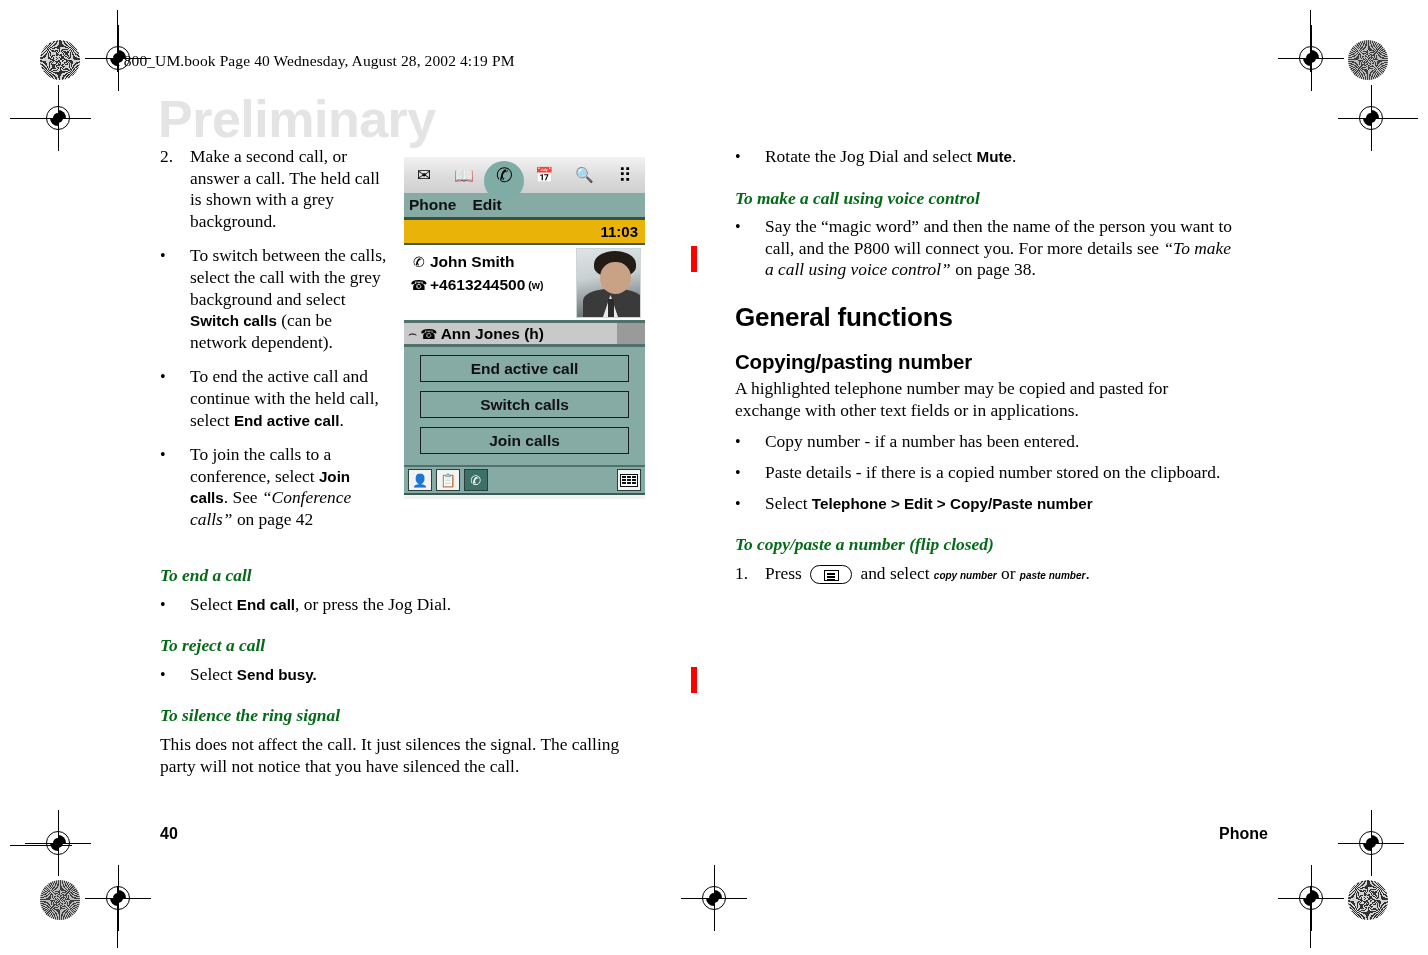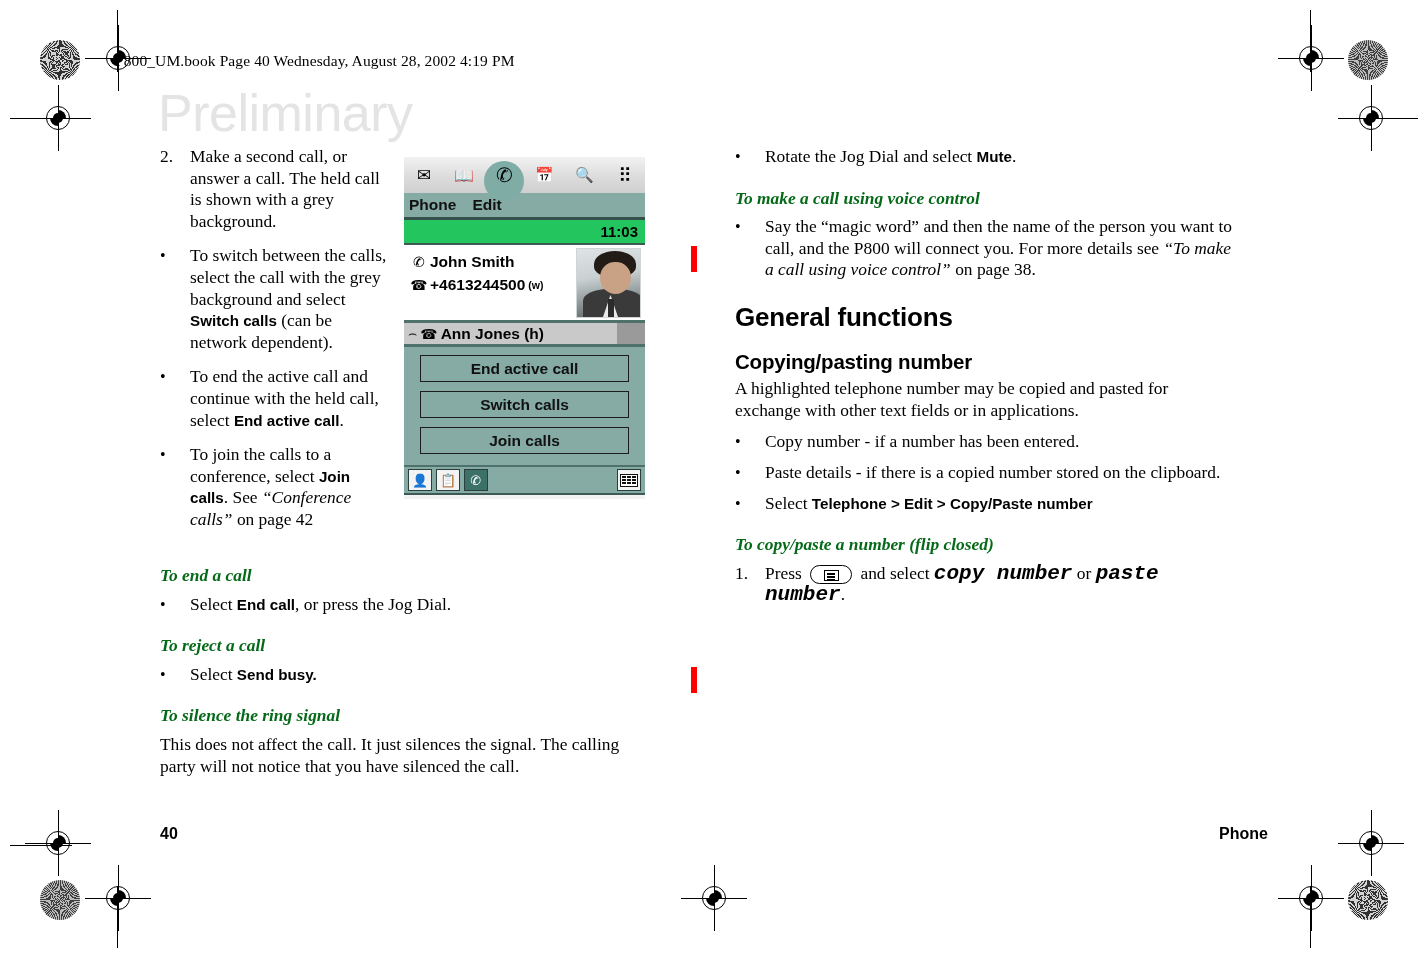--- a/index.html
+++ b/index.html
@@ -70,23 +70,23 @@
     left: 115px; top: 52px;
     font-size: 15.5px;
     letter-spacing: 0.1px;
     white-space: nowrap;
     text-align: center;
   }
 
   
   .watermark {
     position: absolute;
-    left: 158px; top: 87px;
+    left: 158px; top: 93px;
     font-family: "Liberation Sans", "DejaVu Sans", sans-serif;
-    font-weight: normal;
+    font-weight: bold;
     font-size: 52px;
     color: #e4e4e4;
     letter-spacing: -0.5px;
     line-height: 1;
     user-select: none;
   }
 
   
   .col {
     position: absolute;
@@ -131,22 +131,22 @@
     font-weight: bold;
     font-style: italic;
     font-size: 17.4px;
     margin: 20px 0 7px 0;
   }
   h4.green.first { margin-top: 13px; }
   p.body { margin: 0 0 10px 0; }
 
   .ui { font-family: "Liberation Sans", "DejaVu Sans", sans-serif;
         font-weight: bold; font-size: 15.2px; font-style: normal; }
-  .uii { font-family: Liberation Mono, monospace;
-         font-weight: bold; font-style: italic; font-size: 21px; }
+  .uii { font-family: Liberation Sans, sans-serif;
+         font-weight: bold; font-style: italic; font-size: 10px; }
   .it { font-style: italic; }
 
   
   .menukey {
     display: inline-block;
     vertical-align: middle;
     width: 42px; height: 19px;
     border: 1.6px solid #000;
     border-radius: 10px;
     position: relative;
@@ -216,21 +216,21 @@
     color: #111;
     font-weight: bold; font-size: 15.5px;
     display: flex; align-items: center;
     padding-left: 5px;
     border-bottom: 3px solid #36514c;
   }
   .ph-menubar span { margin-right: 16px; }
 
   .ph-timebar {
     height: 25px;
-    background: #22c55e;
+    background: #eab308;
     display: flex; align-items: center; justify-content: flex-end;
     padding-right: 7px;
     font-weight: bold; font-size: 15px; color: #000;
     border-bottom: 2px solid #3d5a55;
   }
 
   .ph-active-call {
     background: #ffffff;
     height: 78px;
     position: relative;

